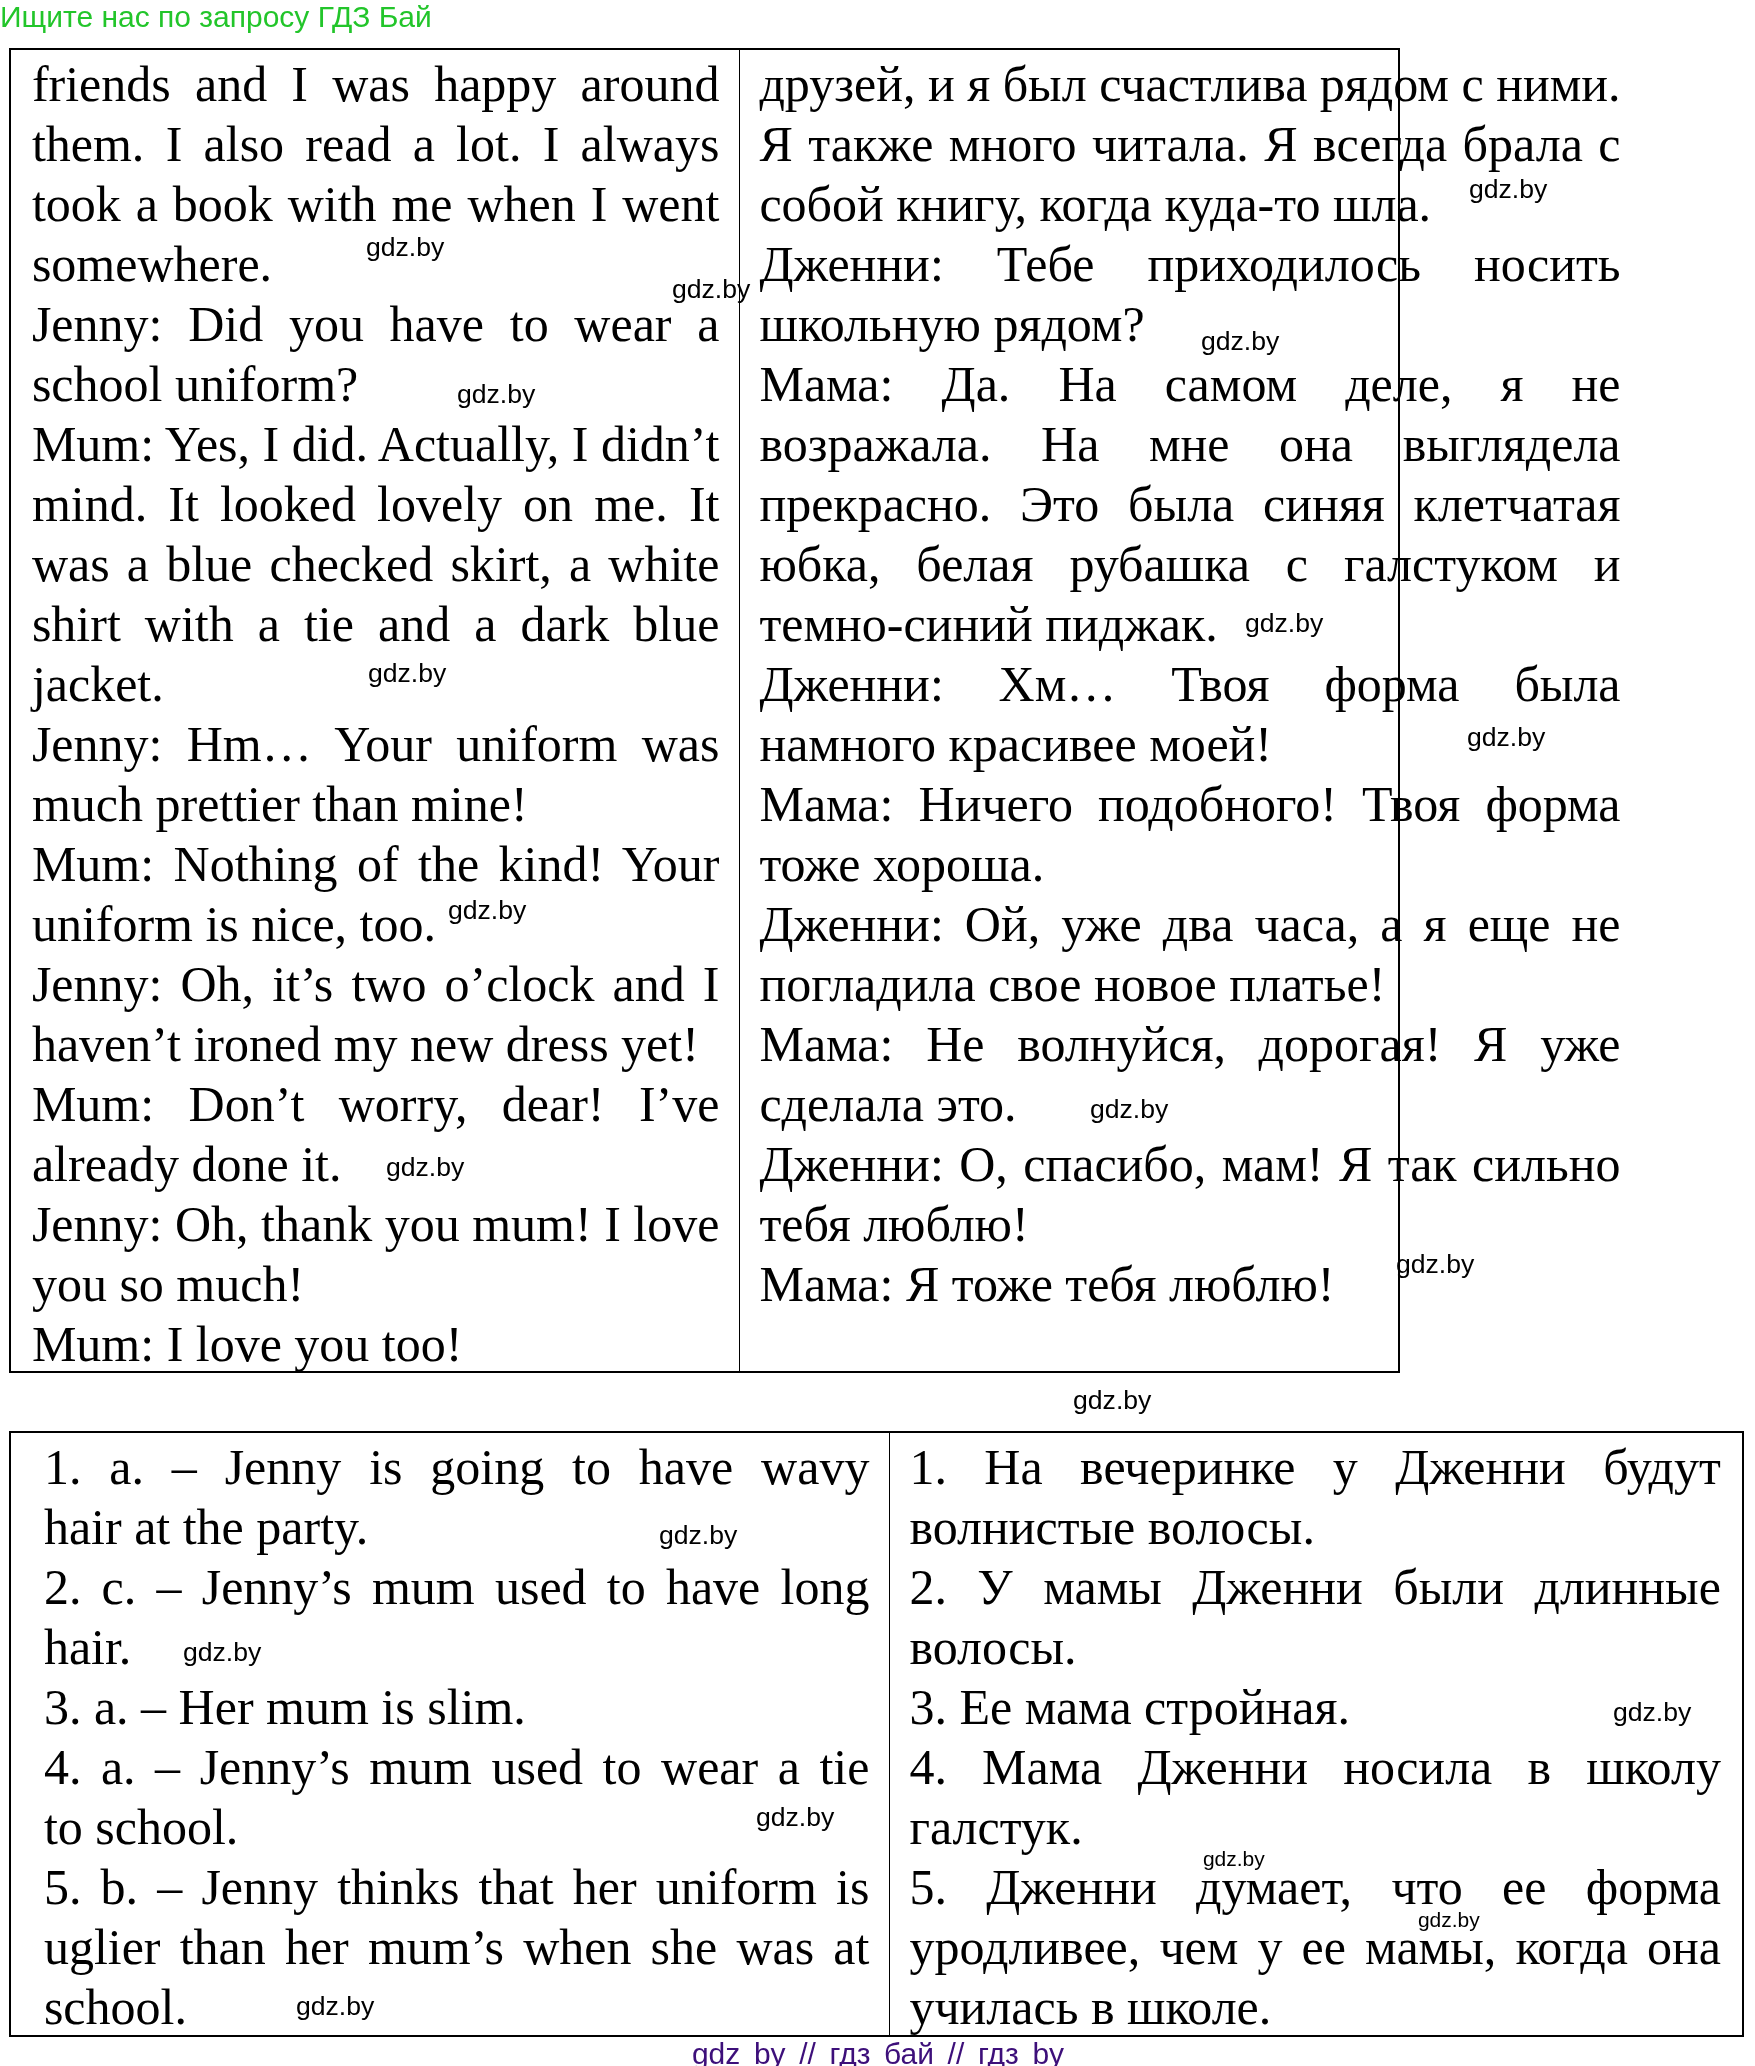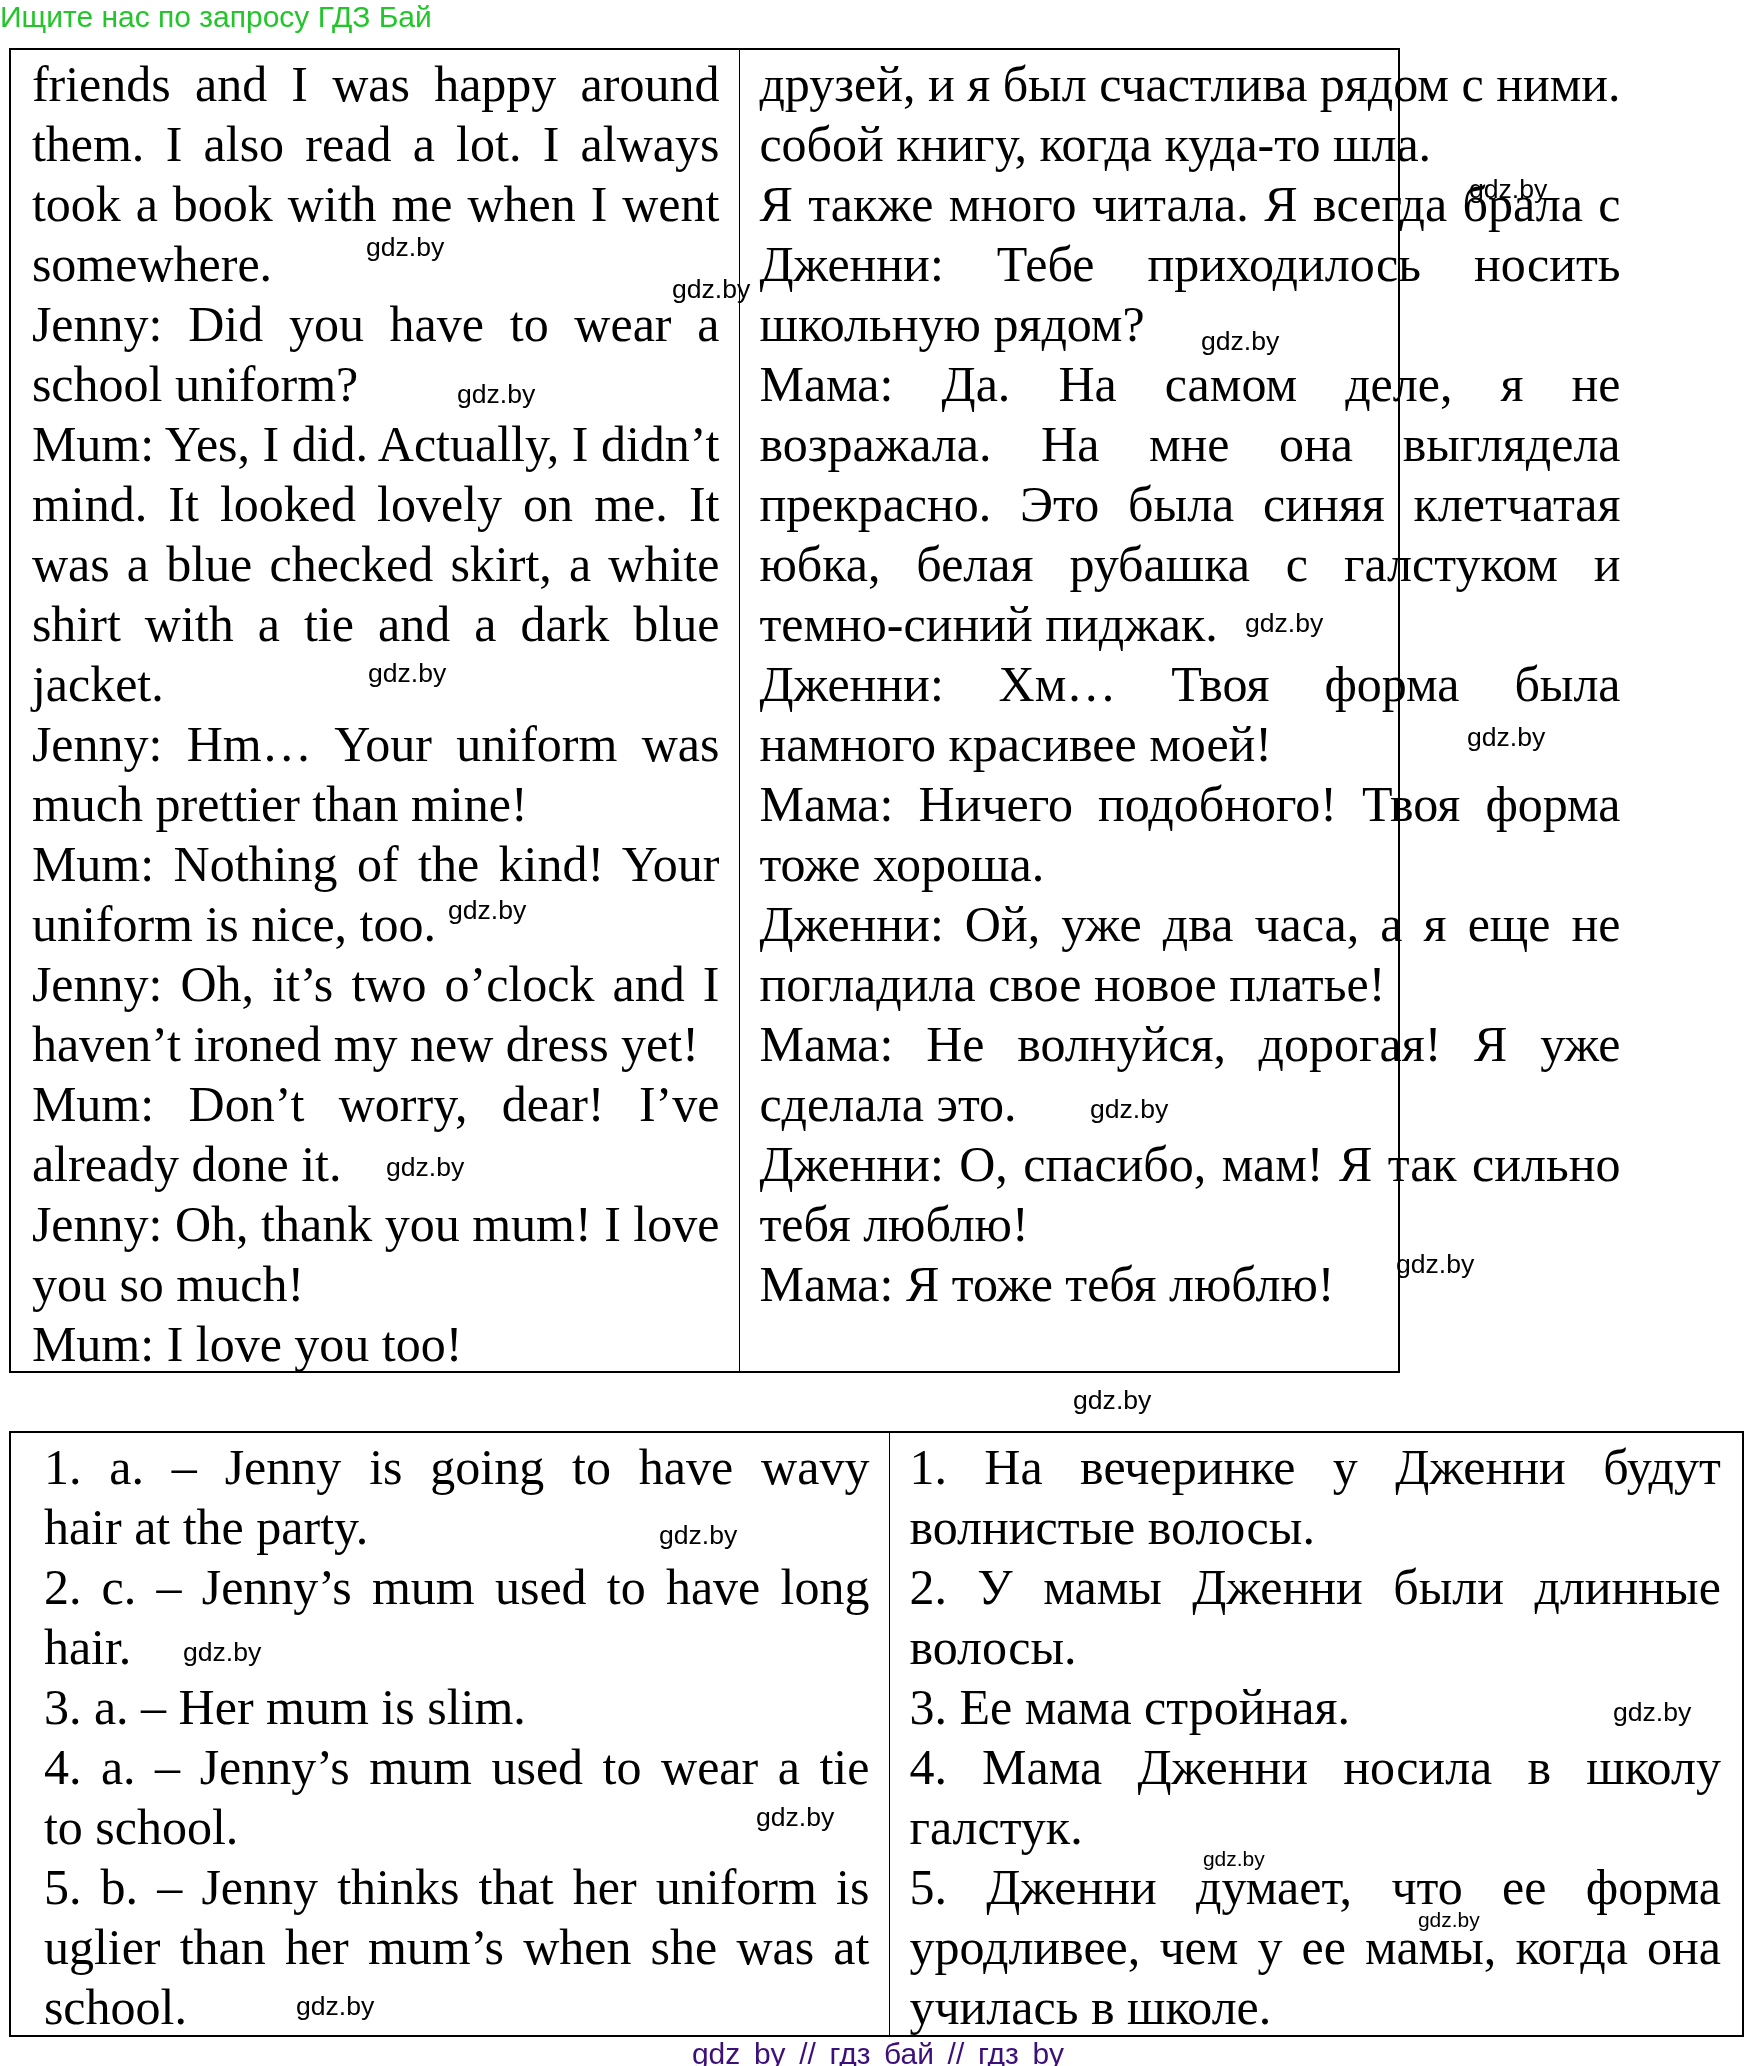--- a/index.html
+++ b/index.html
@@ -52,22 +52,22 @@
 
     <span class="wm" style="left:355px; top:184px;">gdz.by</span>
     <span class="wm" style="left:661px; top:226px;">gdz.by</span>
     <span class="wm" style="left:446px; top:331px;">gdz.by</span>
     <span class="wm" style="left:357px; top:610px;">gdz.by</span>
     <span class="wm" style="left:437px; top:847px;">gdz.by</span>
     <span class="wm" style="left:375px; top:1104px;">gdz.by</span>
   </div>
   <div class="cell right">
     <div class="line">друзей, и я был счастлива рядом с ними.</div>
+    <div class="line">Я также много читала. Я всегда брала с</div>
     <div class="line last">собой книгу, когда куда-то шла.</div>
-    <div class="line">Я также много читала. Я всегда брала с</div>
     <div class="line">Дженни: Тебе приходилось носить</div>
     <div class="line last">школьную рядом?</div>
     <div class="line">Мама: Да. На самом деле, я не</div>
     <div class="line">возражала. На мне она выглядела</div>
     <div class="line">прекрасно. Это была синяя клетчатая</div>
     <div class="line">юбка, белая рубашка с галстуком и</div>
     <div class="line last">темно-синий пиджак.</div>
     <div class="line">Дженни: Хм… Твоя форма была</div>
     <div class="line last">намного красивее моей!</div>
     <div class="line">Мама: Ничего подобного! Твоя форма</div>

